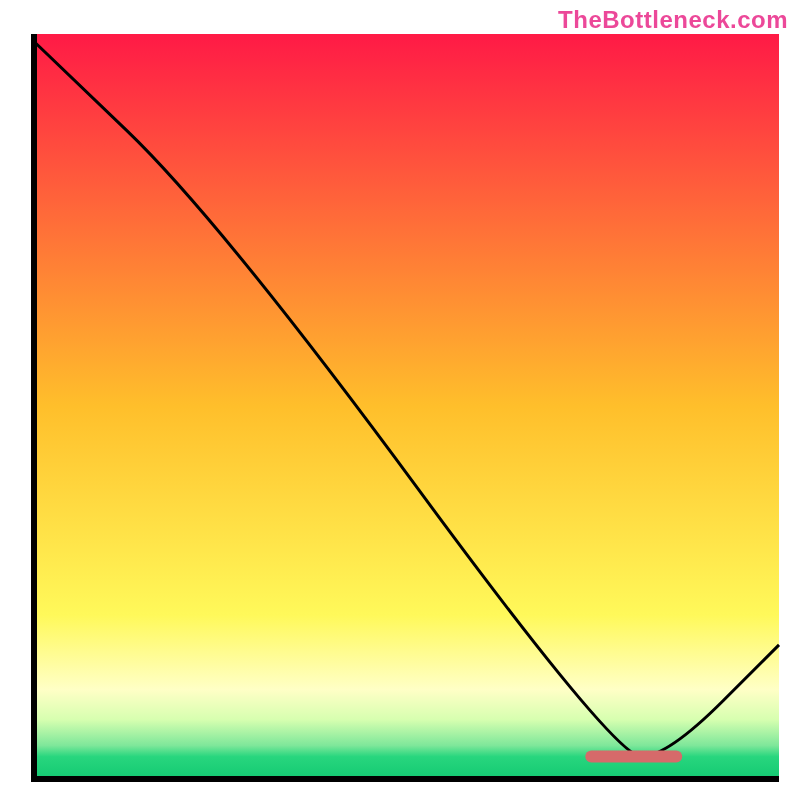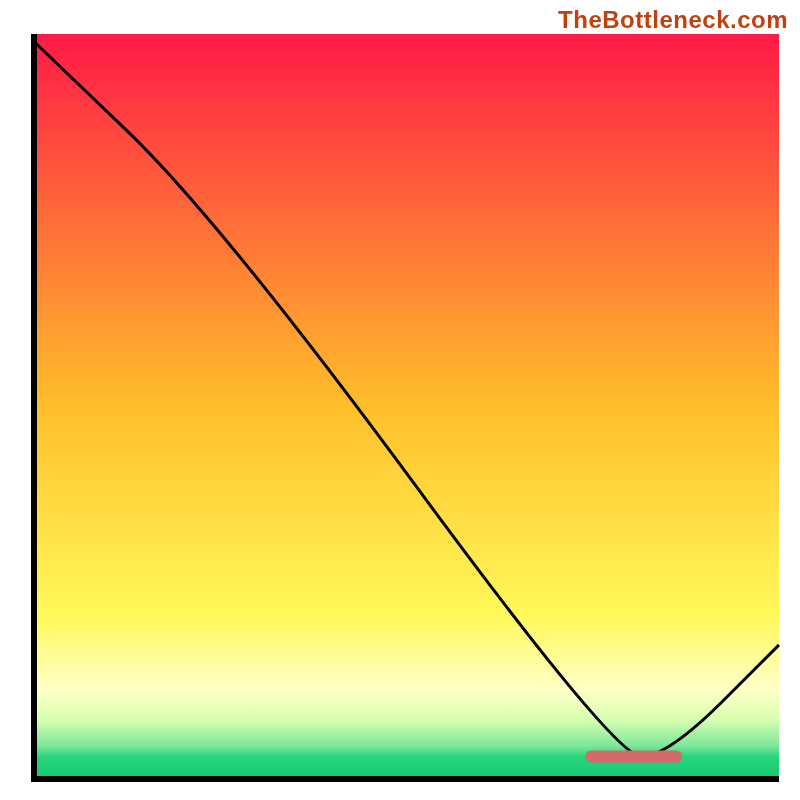--- a/index.html
+++ b/index.html
@@ -15,21 +15,21 @@
     position: relative;
     width: 800px;
     height: 800px;
   }
   .watermark {
     position: absolute;
     top: 6px;
     right: 12px;
     font-size: 24px;
     font-weight: bold;
-    color: #c2410c;
+    color: #ec4899;
     letter-spacing: 0.5px;
     z-index: 5;
   }
   svg.chart {
     position: absolute;
     top: 0;
     left: 0;
     z-index: 1;
   }
 </style>

